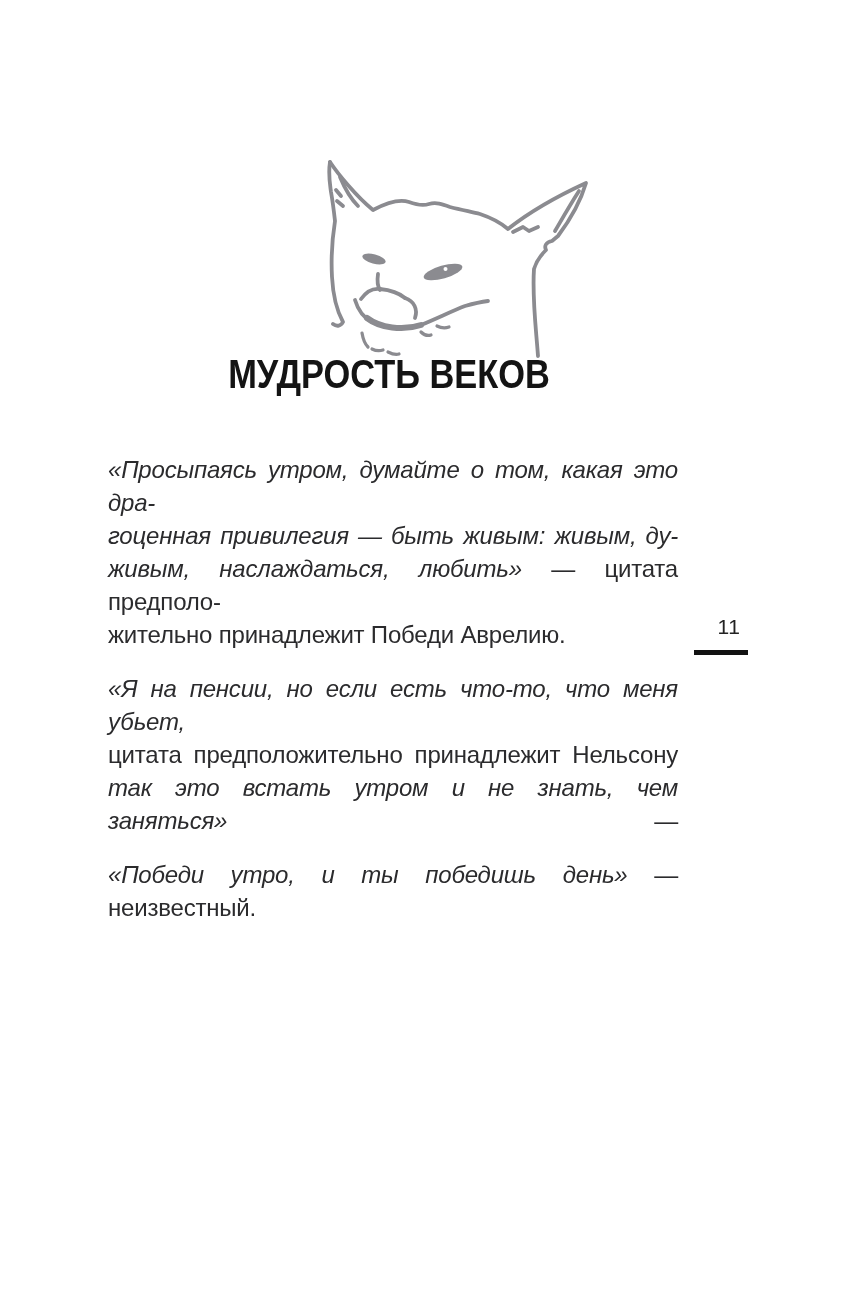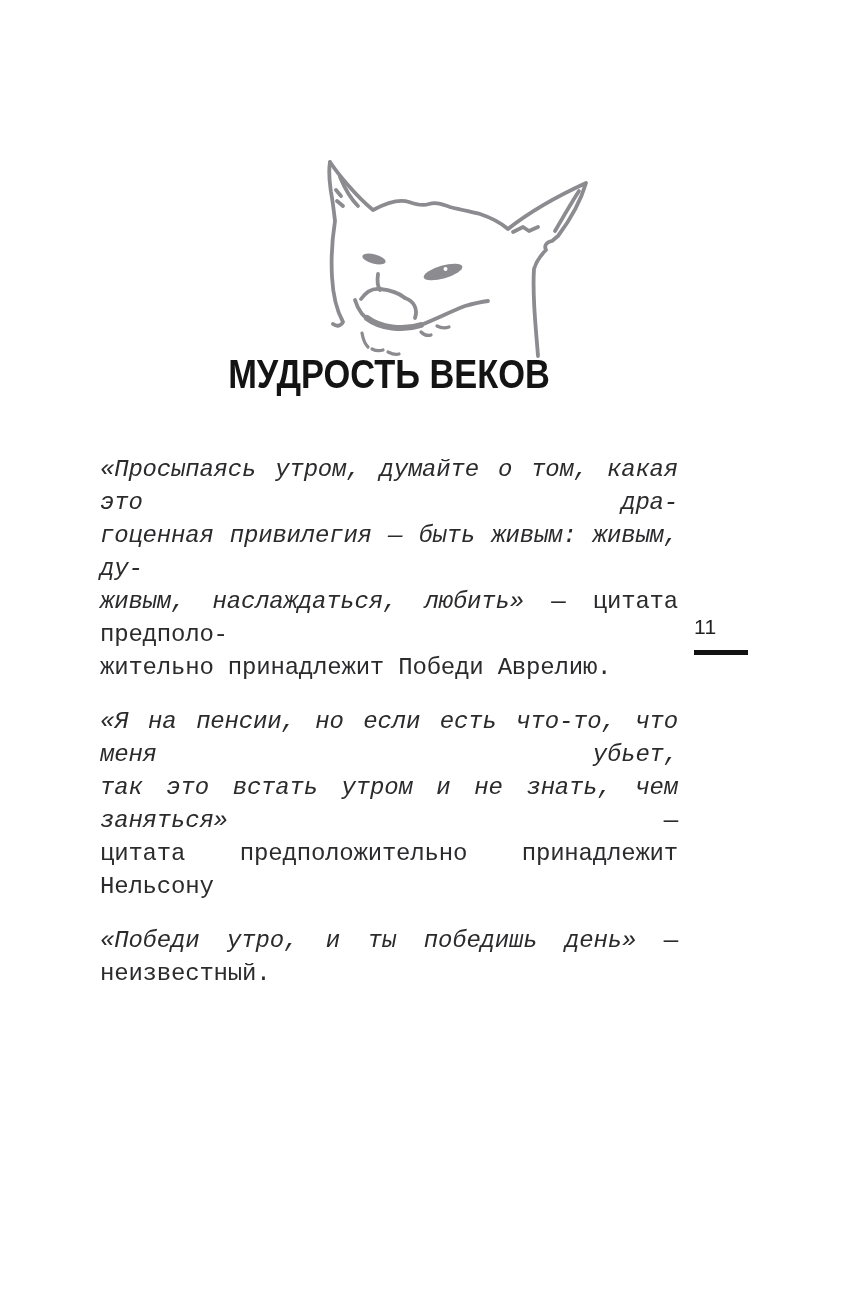--- a/index.html
+++ b/index.html
@@ -16,27 +16,27 @@
   .title{
     position:absolute;left:100px;top:352px;width:578px;
     text-align:center;font-weight:bold;font-size:40px;line-height:1.1;
     color:var(--title);transform:scaleX(0.86);transform-origin:50% 0;
     letter-spacing:0px;white-space:nowrap;
   }
   .text-col{
     position:absolute;left:100px;top:453px;width:578px;
     font-size:24px;line-height:33px;color:var(--body);letter-spacing:-0.2px;
   }
-  .para{margin:0 0 21px 0;font-family:Liberation Mono, monospace;}
+  .para{margin:0 0 21px 8px;}
   .line{text-align:justify;text-align-last:justify;}
   .line.last{text-align-last:left;}
   .q{font-style:italic;}
   .attr{font-style:normal;}
   .folio-num{
-    position:absolute;left:694px;top:615px;width:70px;
+    position:absolute;left:694px;top:615px;width:70px;text-align:center;
     font-size:21px;color:var(--folio);letter-spacing:0.5px;
   }
   .folio-rule{
     position:absolute;left:694px;top:650px;width:70px;height:5px;background:var(--rule);
   }
 </style>
 </head>
 <body>
 
 <div class="book-page">
@@ -73,22 +73,22 @@
 
   <div class="text-col">
       <div class="para">
         <div class="line"><span class="q">«Просыпаясь утром, думайте о том, какая это дра-</span></div>
         <div class="line"><span class="q">гоценная привилегия — быть живым: живым, ду-</span></div>
         <div class="line"><span class="q">живым, наслаждаться, любить»</span><span class="attr"> — цитата предполо-</span></div>
         <div class="line last"><span class="attr">жительно принадлежит Победи Аврелию.</span></div>
       </div>
       <div class="para">
         <div class="line"><span class="q">«Я на пенсии, но если есть что-то, что меня убьет,</span></div>
+        <div class="line"><span class="attr">цитата предположительно принадлежит Нельсону</span></div>
         <div class="line"><span class="q">так это встать утром и не знать, чем заняться»</span><span class="attr"> —</span></div>
-        <div class="line"><span class="attr">цитата предположительно принадлежит Нельсону</span></div>
       </div>
       <div class="para">
         <div class="line last"><span class="q">«Победи утро, и ты победишь день»</span><span class="attr"> — неизвестный.</span></div>
       </div>
     </div>
 
   <div class="folio-num">11</div>
   <div class="folio-rule"></div>
 
 </div>

